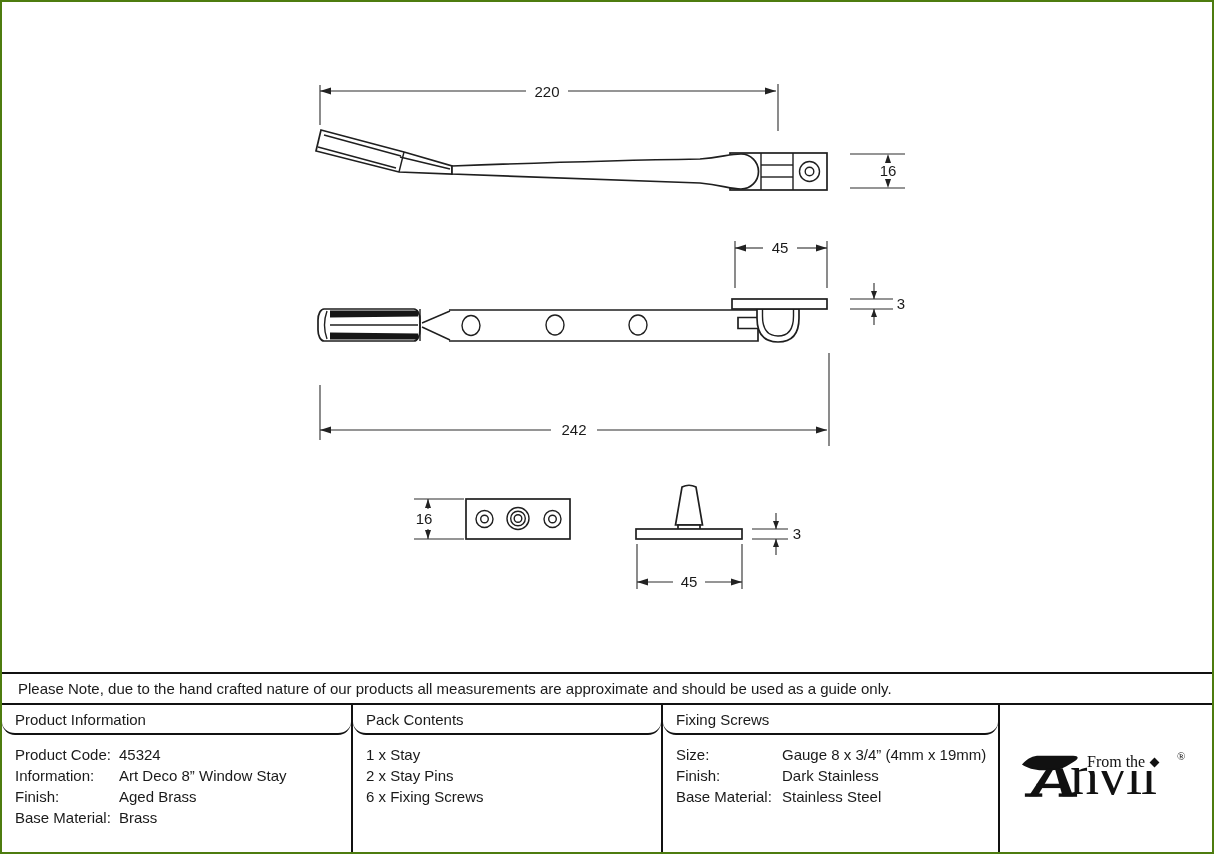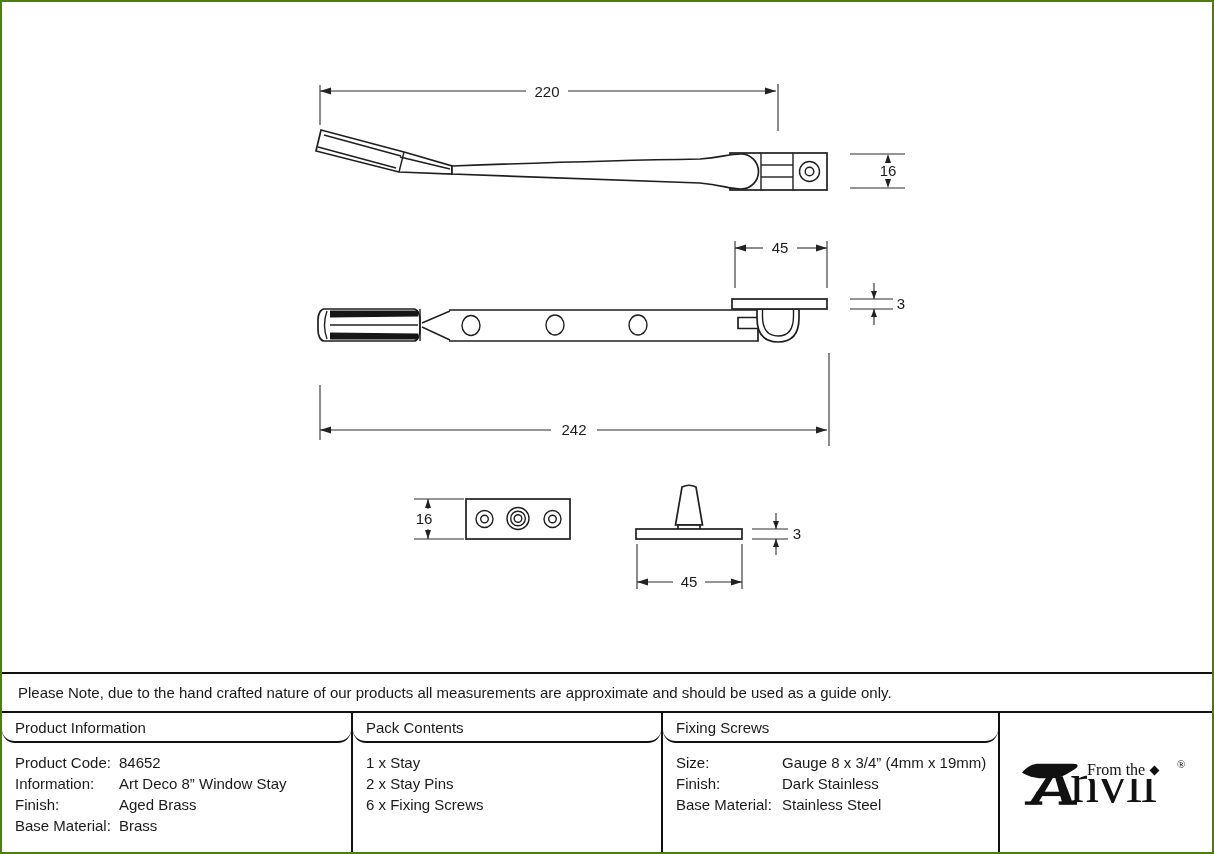--- a/index.html
+++ b/index.html
@@ -10,21 +10,21 @@
   }
   .drawing-area{height:670px;border-bottom:2px solid #111;position:relative;background:#fff;}
   .drawing-area svg{display:block;}
   .part{fill:#fff;stroke:#1f1f1f;stroke-width:1.7;}
   .pline{fill:none;stroke:#1f1f1f;stroke-width:1.4;}
   .dim{fill:none;stroke:#2d2d2d;stroke-width:1.1;}
   .arr{fill:#222;stroke:none;}
   .shade{fill:#161616;stroke:none;}
   text.dimtext{font-family:"Liberation Sans",sans-serif;font-size:15px;fill:#1a1a1a;text-anchor:middle;}
   .note-bar{
-    height:39px;box-sizing:border-box;border-bottom:2px solid #111;
+    height:31px;box-sizing:border-box;border-bottom:2px solid #111;
     display:flex;align-items:center;padding-left:16px;font-size:15px;
   }
   .info-table{flex:1;display:flex;min-height:0;}
   .col{box-sizing:border-box;border-right:2px solid #111;display:flex;flex-direction:column;}
   .col1{width:351px;}
   .col2{width:310px;}
   .col3{width:337px;}
   .col-header{height:30px;box-sizing:border-box;border-bottom:2px solid #111;padding:6px 0 0 13px;font-size:15px;border-radius:13px;}
   .col-body{padding:9px 0 0 13px;font-size:15px;line-height:21px;}
   .kv{display:flex;}
@@ -197,21 +197,21 @@
     <span>Please Note, due to the hand crafted nature of our products all measurements are approximate and should be used as a guide only.</span>
   </div>
 
   <div class="info-table">
 
     <div class="col col1">
       <div class="col-header">Product Information</div>
       <div class="col-body">
         <div class="kv">
           <span class="k">Product Code:</span>
-          <span class="v">84652</span>
+          <span class="v">45324</span>
         </div>
         <div class="kv">
           <span class="k">Information:</span>
           <span class="v">Art Deco 8” Window Stay</span>
         </div>
         <div class="kv">
           <span class="k">Finish:</span>
           <span class="v">Aged Brass</span>
         </div>
         <div class="kv">

